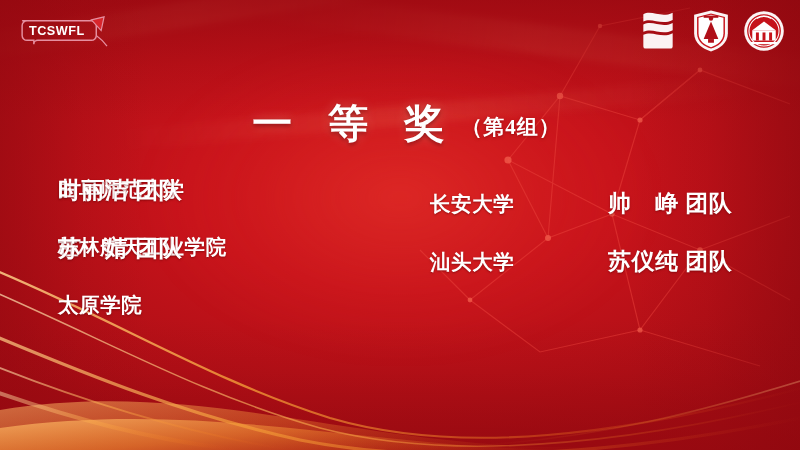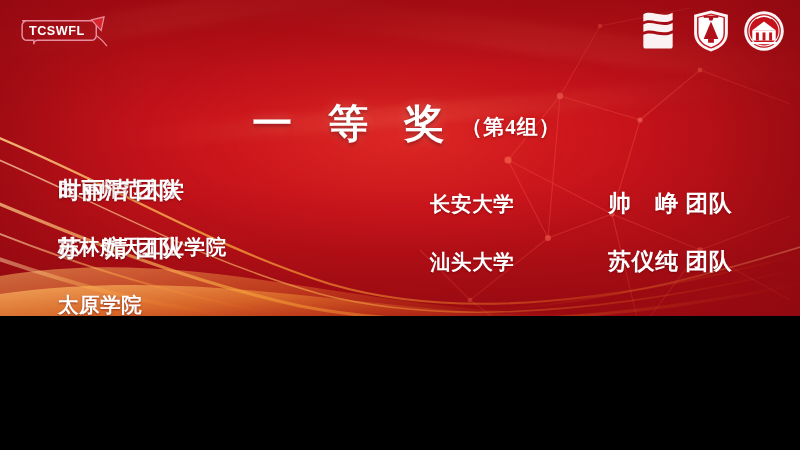--- a/index.html
+++ b/index.html
@@ -3,21 +3,21 @@
 <meta charset="utf-8">
 <style>
   html, body {
     margin: 0;
     padding: 0;
     background: #000;
   }
   #stage {
     position: relative;
     width: 800px;
-    height: 316px;
+    height: 450px;
     overflow: hidden;
     font-family: "Liberation Serif", "DejaVu Serif", serif;
     background: #3b82f6;
     user-select: none;
   }
 
   
   .bg-base {
     position: absolute;
     inset: 0;

